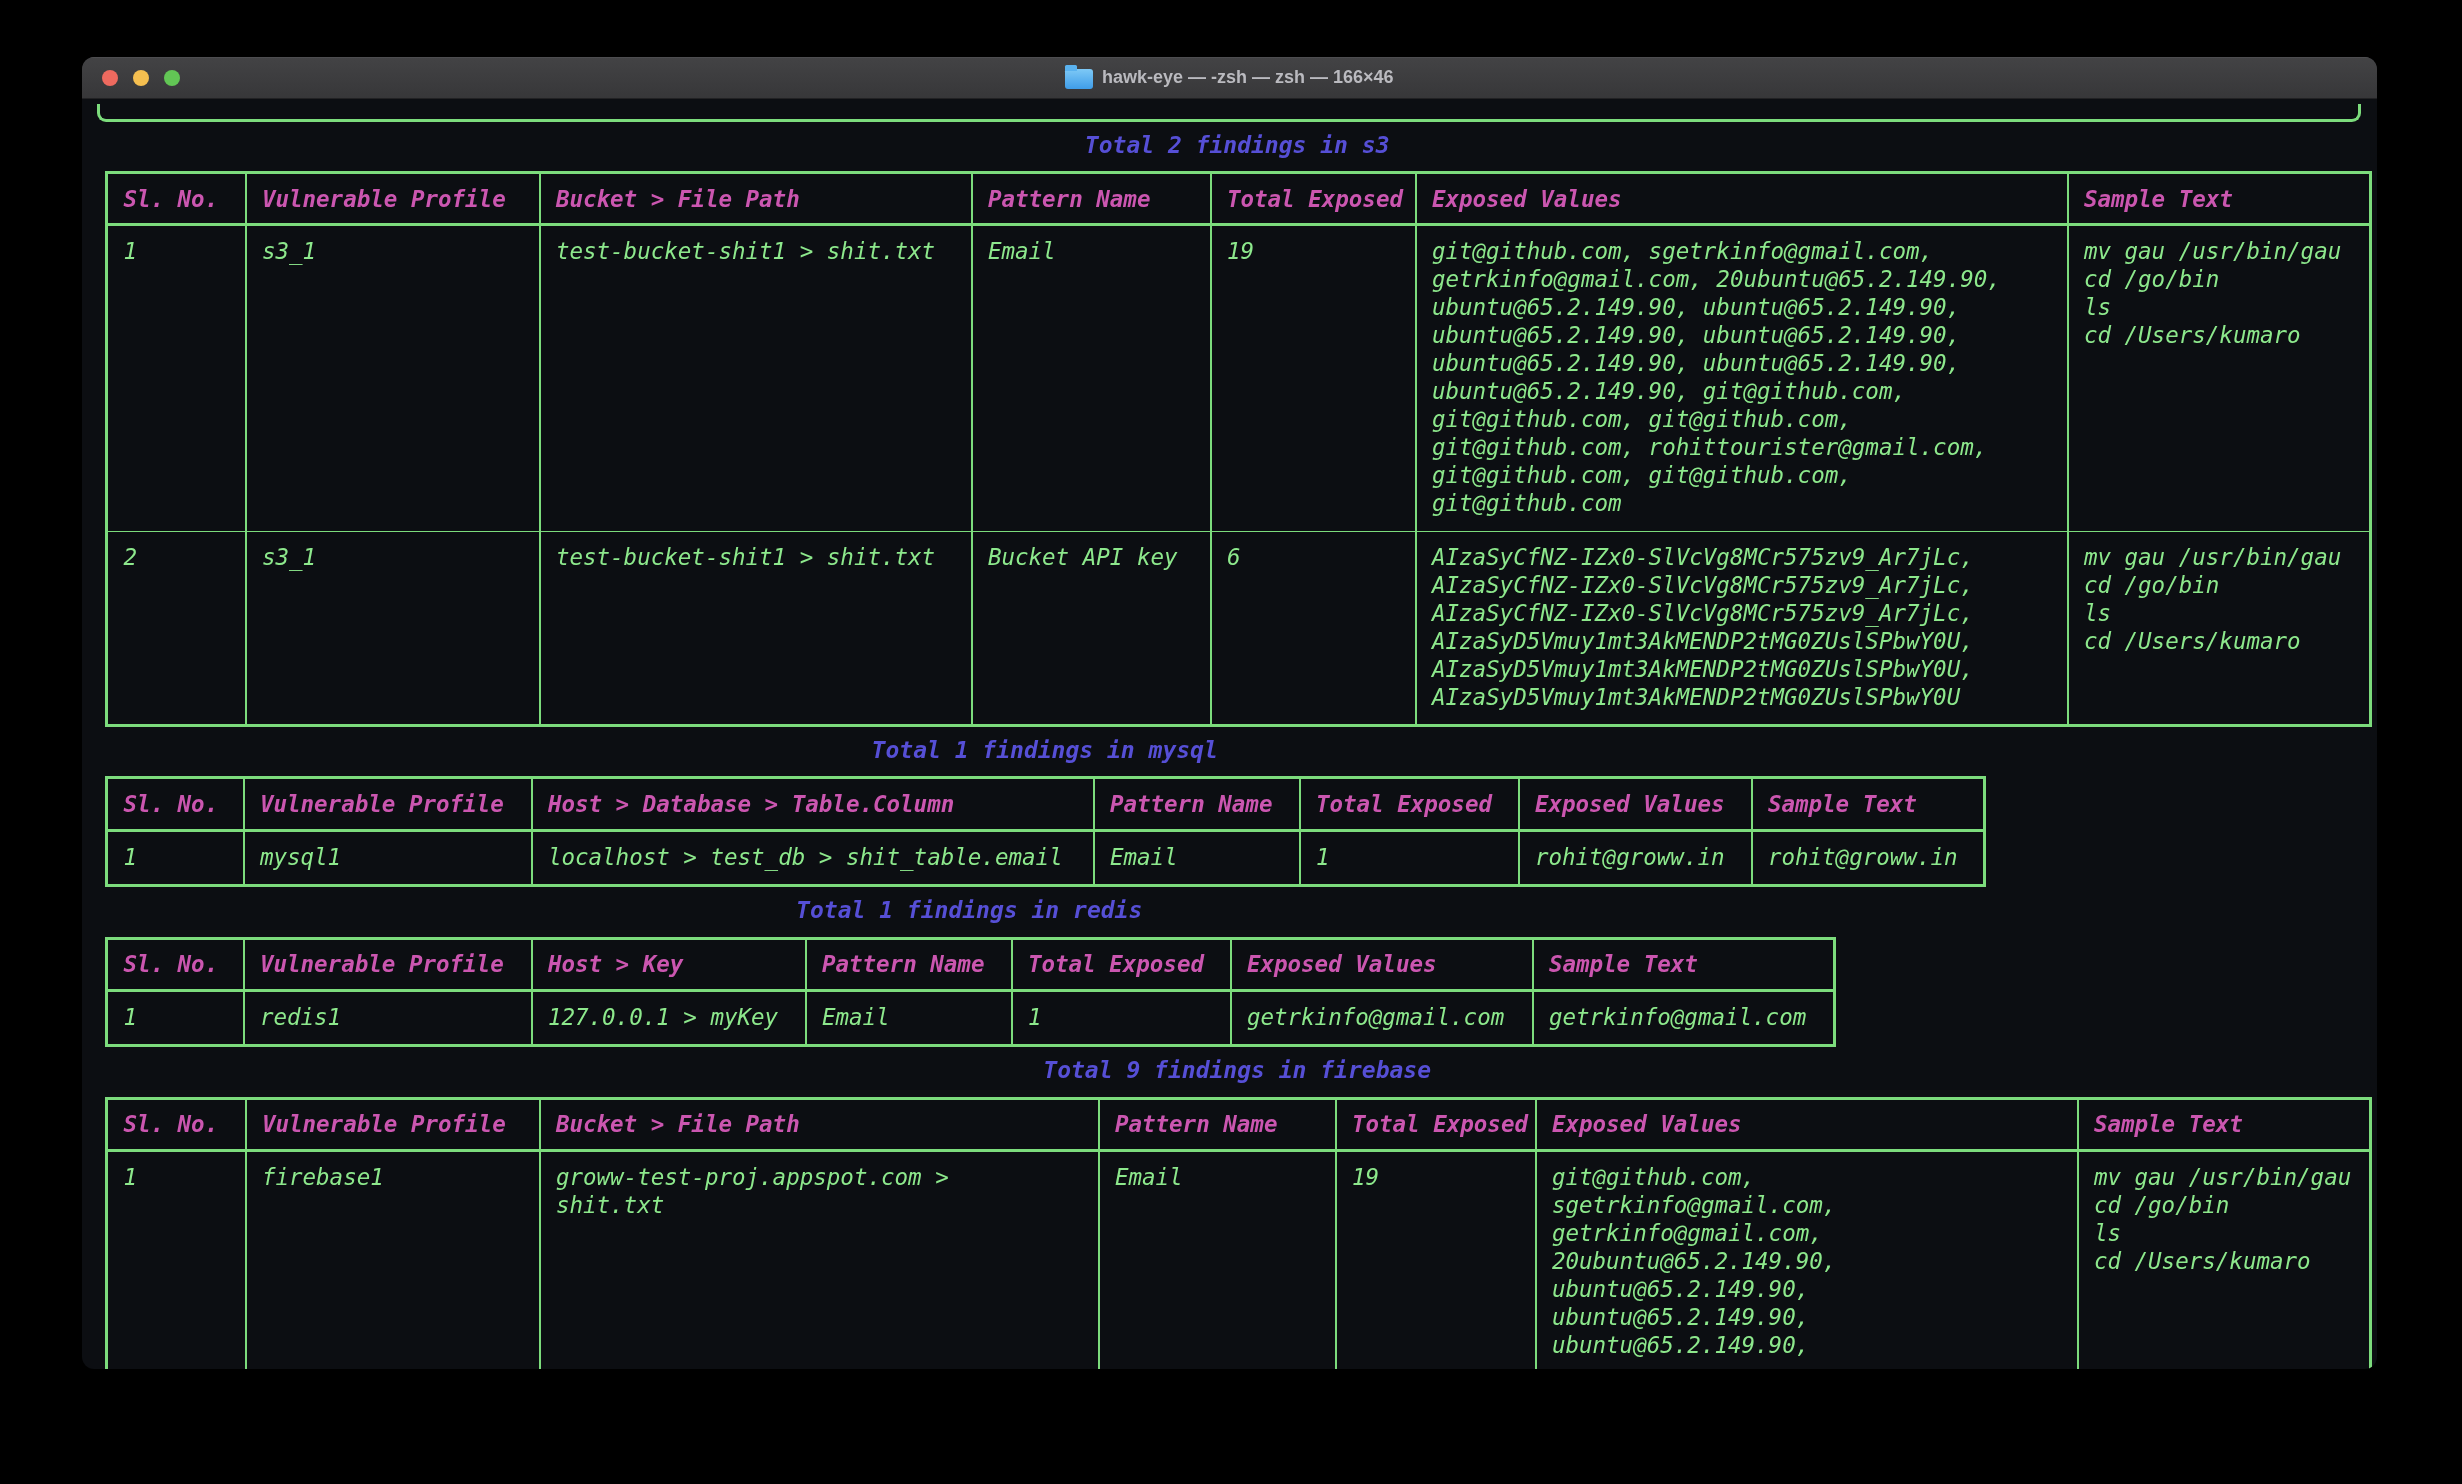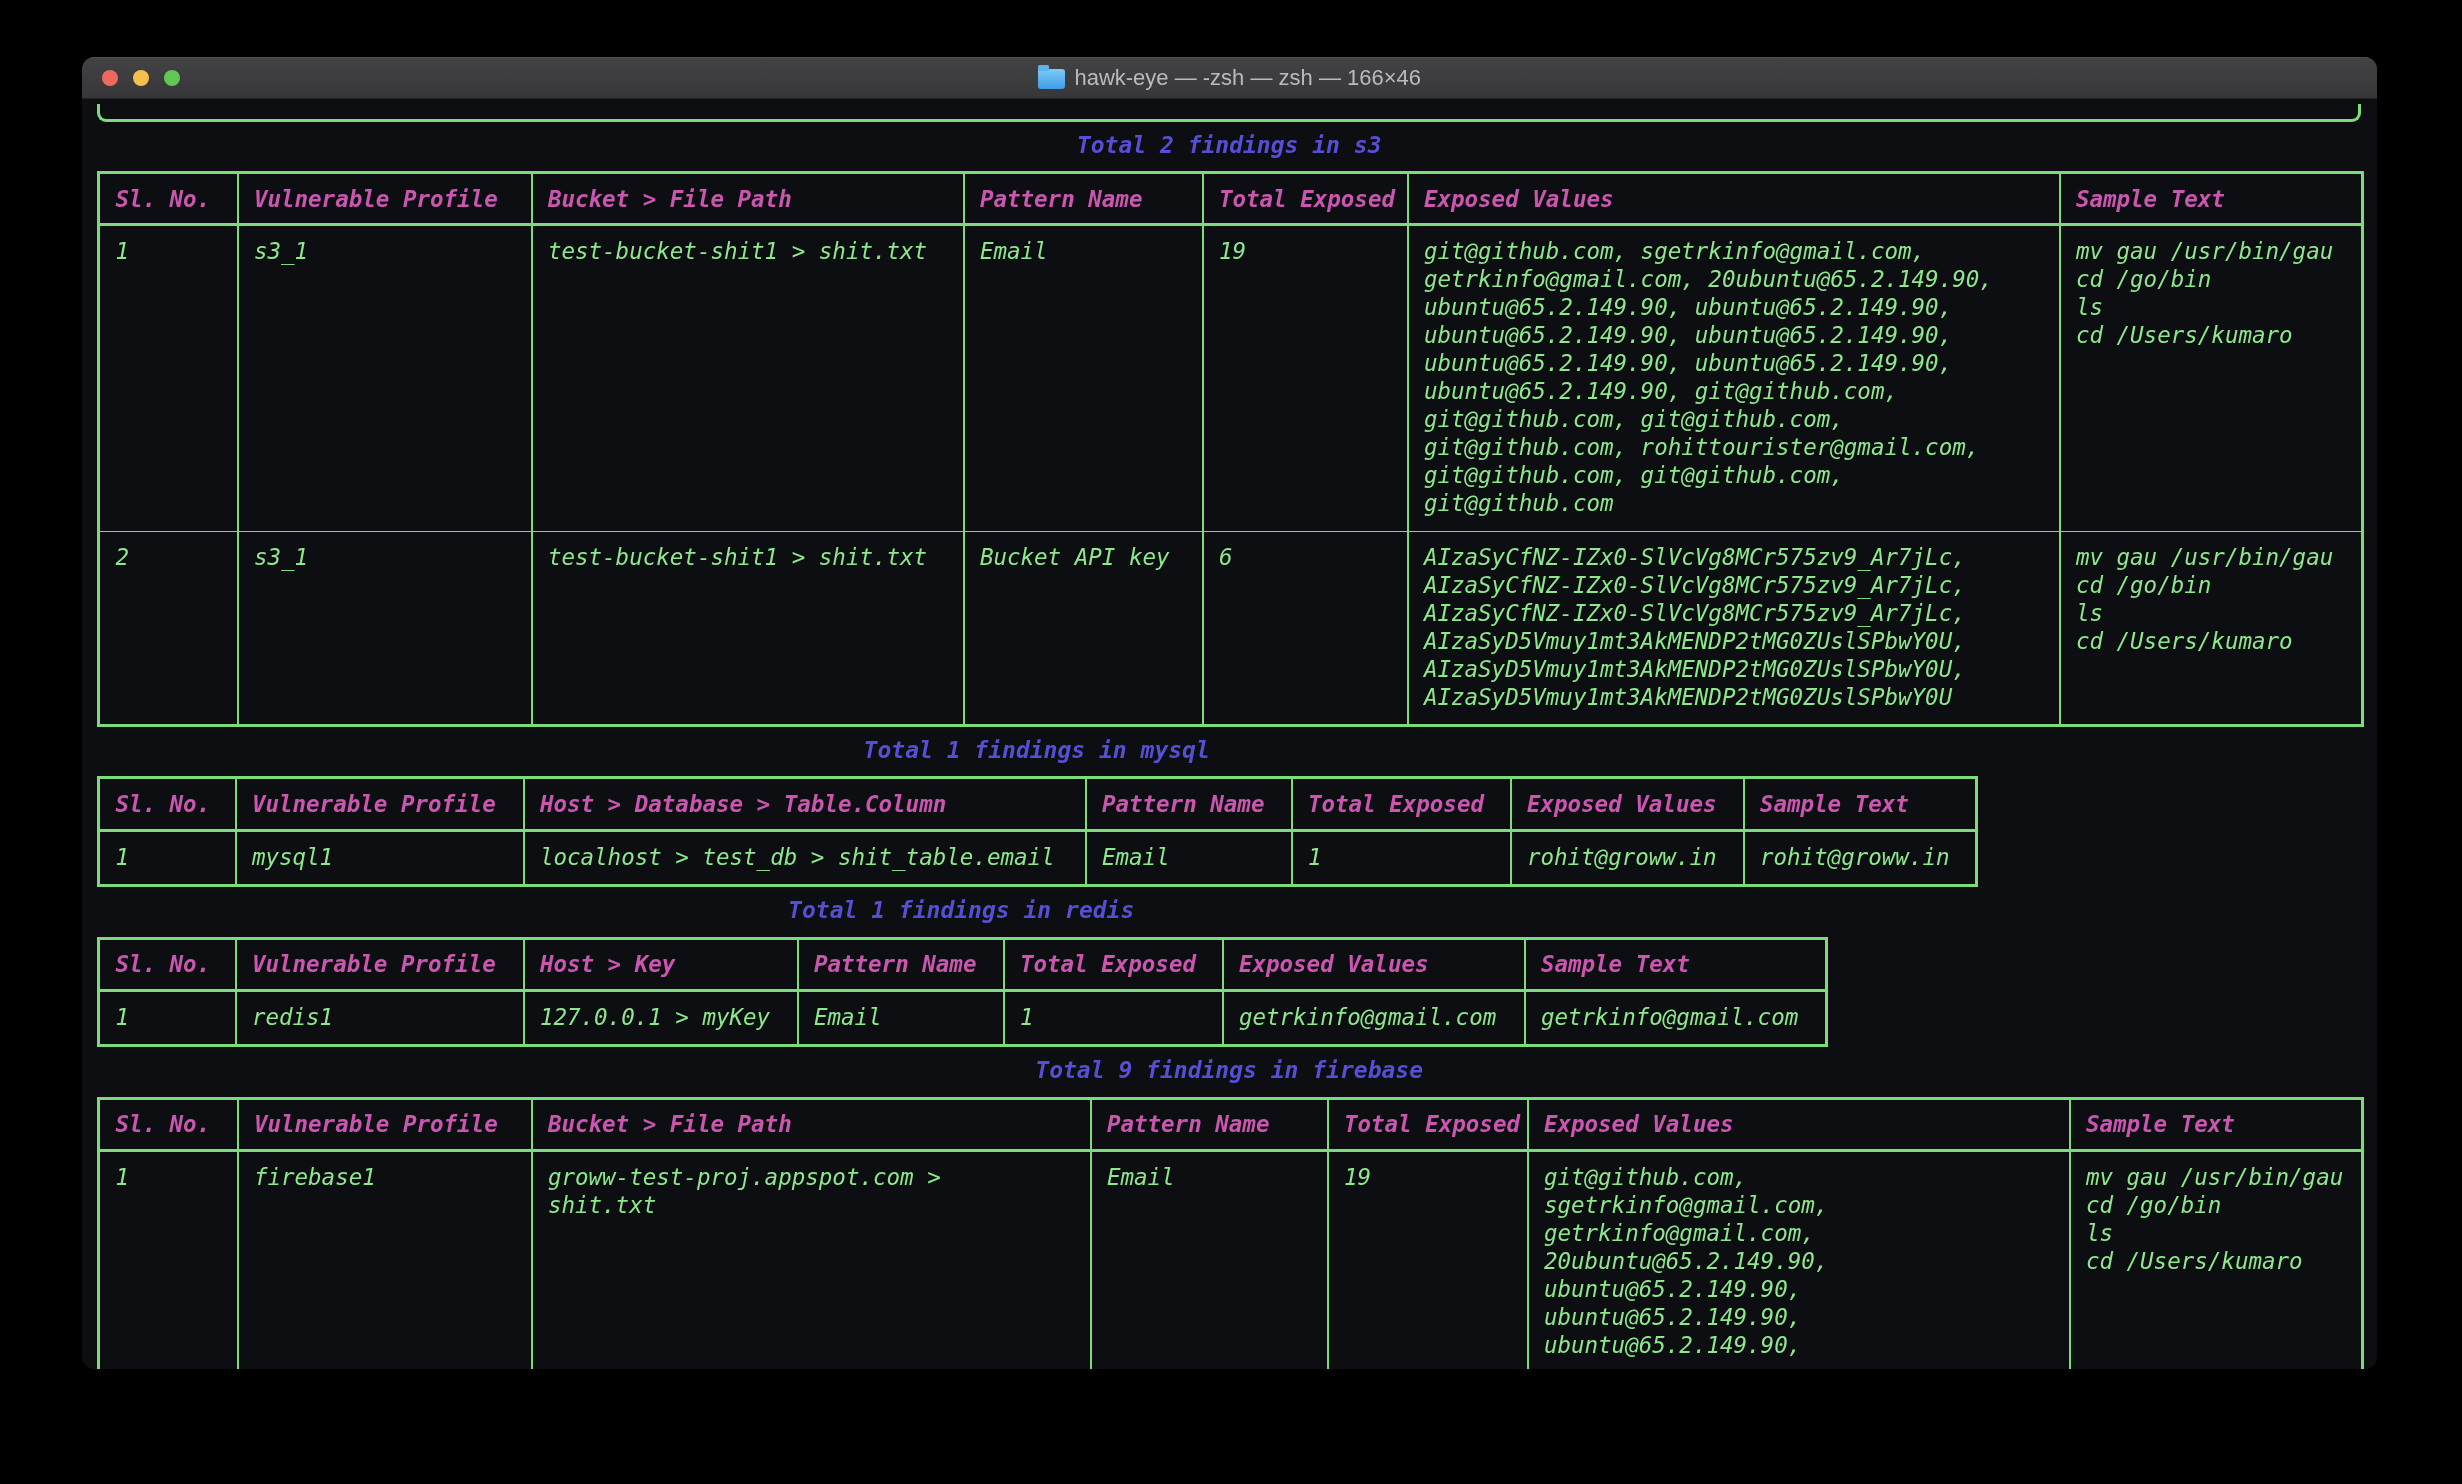--- a/index.html
+++ b/index.html
@@ -31,21 +31,21 @@
     position:relative;
     display:flex;align-items:center;justify-content:center;
   }
   .traffic{position:absolute;left:20px;top:0;height:100%;display:flex;align-items:center;gap:15.2px;}
   .tl{width:16px;height:16px;border-radius:50%;display:inline-block;}
   .tl.red{background:#ee6a5f;}
   .tl.yellow{background:#f5bf50;}
   .tl.green{background:#62c655;}
   .title-wrap{
     display:flex;align-items:center;gap:9.1px;
-    font-family:"Liberation Sans", sans-serif;font-weight:400;font-size:22px;
+    font-family:"Liberation Sans", sans-serif;font-weight:700;font-size:18px;
     color:var(--title-text);
   }
   .folder-icon{
     position:relative;width:27.4px;height:20px;margin-top:3px;
     background:linear-gradient(#7ec9f6,#3f9de9);
     border-radius:2.3px 3px 3px 3px;display:inline-block;
   }
   .folder-icon::before{
     content:"";position:absolute;left:0;top:-3.8px;width:11.4px;height:5.3px;
     background:#5ab2ef;border-radius:1.5px 1.5px 0 0;
@@ -58,21 +58,21 @@
   }
 
   .panel-remnant{
     width:2264px;height:18.3px;margin-top:3px;
     border-left:3px solid var(--green-border);
     border-right:3px solid var(--green-border);
     border-bottom:3px solid var(--green-border);
     border-radius:0 0 9.1px 9.1px;
   }
 
-  .section{margin:0;}
+  .section{margin:8px;}
   .heading{
     margin:9.1px 0 12.2px 0;
     text-align:center;
     font-weight:700;font-style:italic;font-size:23px;
     color:var(--heading-blue);
   }
   table{
     border-collapse:collapse;table-layout:fixed;
     border:3px solid var(--green-border);
     font-style:italic;

